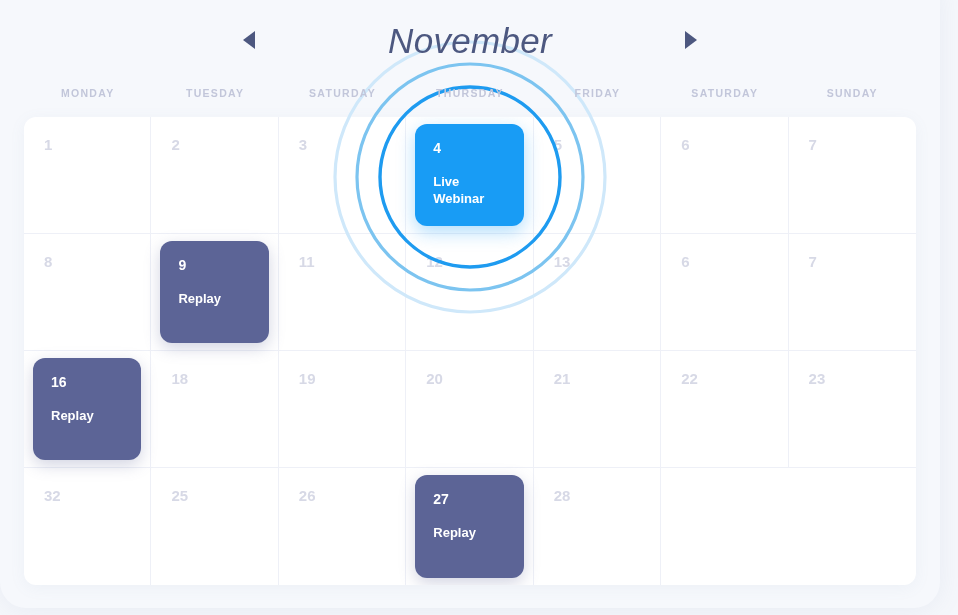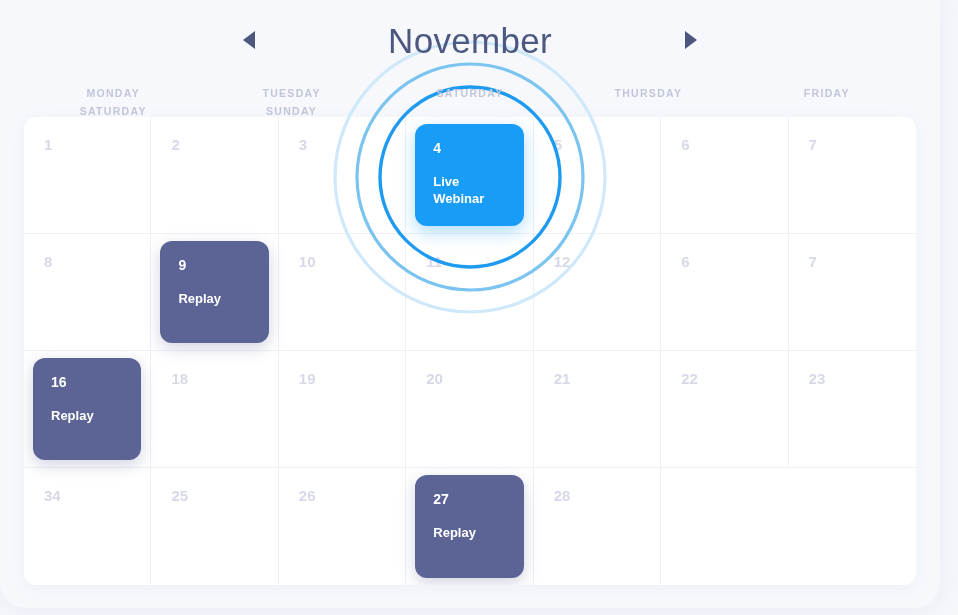--- a/index.html
+++ b/index.html
@@ -33,20 +33,21 @@
     position: absolute;
     left: 24px;
     top: 14px;
     width: 892px;
     height: 52px;
     display: flex;
     align-items: center;
     justify-content: center;
     gap: 16px;
     z-index: 6;
+    font-style: italic;
   }
   .month-title {
     font-size: 35px;
     font-weight: 400;
     color: #4d5880;
     letter-spacing: 0.3px;
     line-height: 1;
     text-align: center;
     min-width: 220px;
   }
@@ -73,21 +74,21 @@
   .arrow-tri.right { border-left: 12px solid #4d5880; }
 
   
   .weekday-row {
     position: absolute;
     left: 24px;
     top: 84px;
     width: 892px;
     height: 18px;
     display: grid;
-    grid-template-columns: repeat(5, 1fr);
+    grid-template-columns: repeat(7, 1fr);
     z-index: 6;
   }
   .weekday {
     font-size: 10.5px;
     font-weight: 700;
     letter-spacing: 1.3px;
     color: #c2c6da;
     text-align: center;
     line-height: 18px;
   }
@@ -235,27 +236,27 @@
         <div class="daynum">8</div>
       </div>
       <div class="cell">
         <div class="daynum">9</div>
         <div class="event-card replay">
           <div class="ev-day">9</div>
           <div class="ev-label">Replay</div>
         </div>
       </div>
       <div class="cell">
-        <div class="daynum">10</div>
-      </div>
-      <div class="cell">
         <div class="daynum">11</div>
       </div>
       <div class="cell">
         <div class="daynum">12</div>
+      </div>
+      <div class="cell">
+        <div class="daynum">13</div>
       </div>
       <div class="cell">
         <div class="daynum">6</div>
       </div>
       <div class="cell">
         <div class="daynum">7</div>
       </div>
       <div class="cell">
         <div class="daynum">16</div>
         <div class="event-card replay">
@@ -275,21 +276,21 @@
       <div class="cell">
         <div class="daynum">21</div>
       </div>
       <div class="cell">
         <div class="daynum">22</div>
       </div>
       <div class="cell">
         <div class="daynum">23</div>
       </div>
       <div class="cell">
-        <div class="daynum">34</div>
+        <div class="daynum">32</div>
       </div>
       <div class="cell">
         <div class="daynum">25</div>
       </div>
       <div class="cell">
         <div class="daynum">26</div>
       </div>
       <div class="cell">
         <div class="daynum">27</div>
         <div class="event-card replay">

